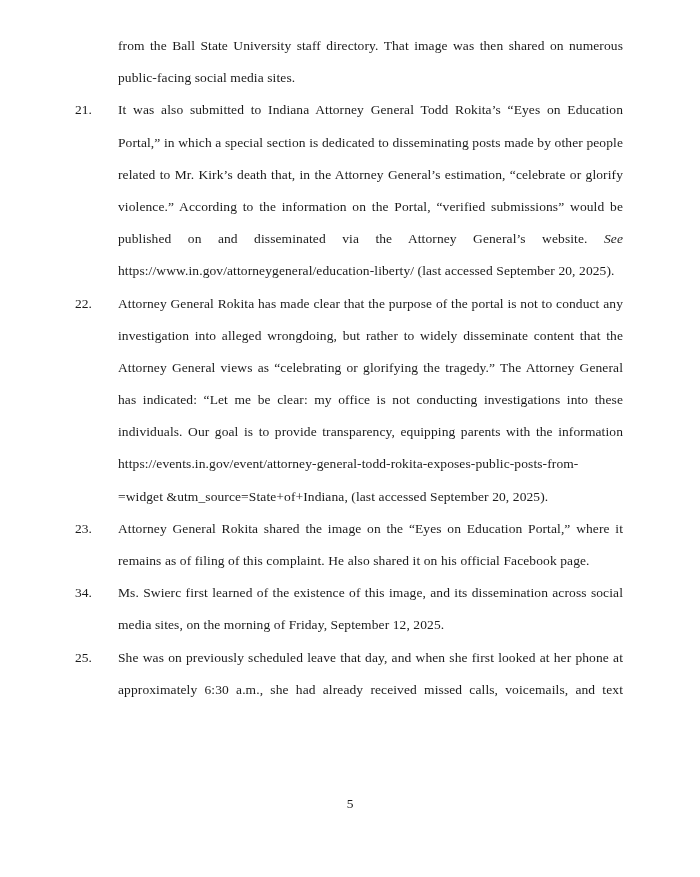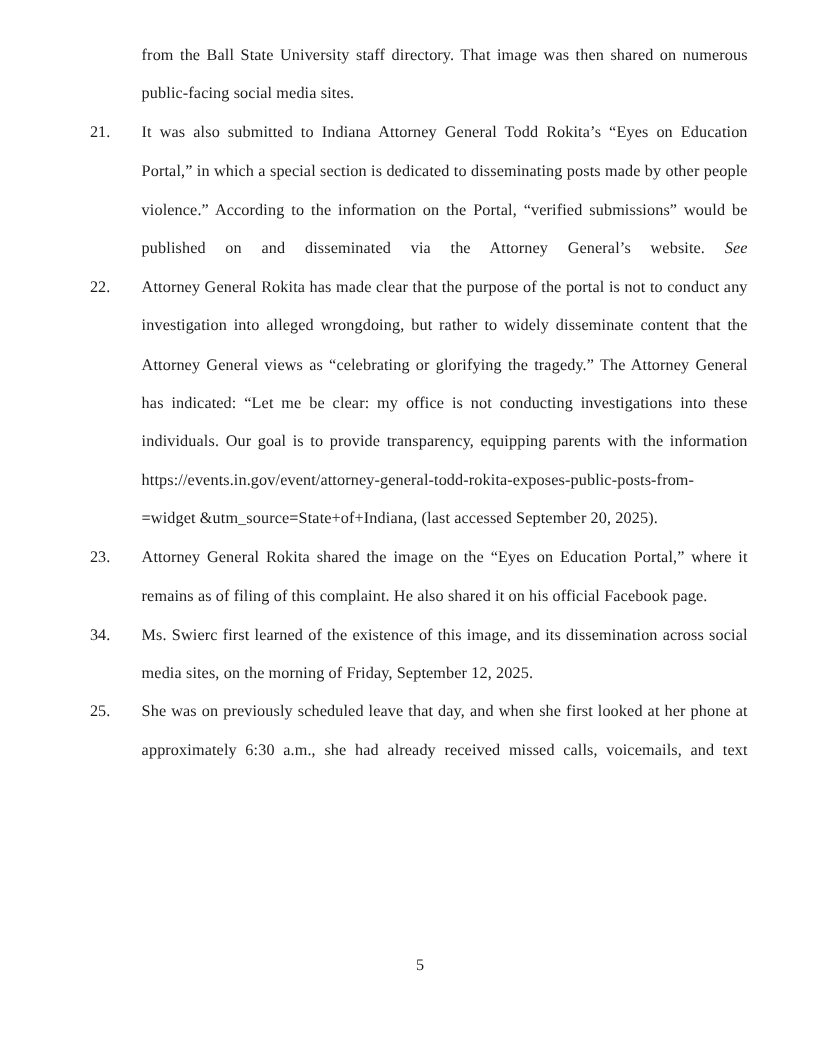--- a/index.html
+++ b/index.html
@@ -60,22 +60,24 @@
 <div class="page">
   <div class="doc-body">
       <div class="para">
         <div class="line justify">from the Ball State University staff directory.  That image was then shared on numerous</div>
         <div class="line">public-facing social media sites.</div>
       </div>
       <div class="para">
         <span class="para-num">21.</span>
         <div class="line justify">It was also submitted to Indiana Attorney General Todd Rokita’s “Eyes on Education</div>
         <div class="line justify">Portal,” in which a special section is dedicated to disseminating posts made by other people</div>
+        <div class="line justify">related to Mr. Kirk’s death that, in the Attorney General’s estimation, “celebrate or glorify</div>
         <div class="line justify">violence.”  According to the information on the Portal, “verified submissions” would be</div>
         <div class="line justify">published on and disseminated via the Attorney General’s website.  <em>See</em></div>
+        <div class="line">https://www.in.gov/attorneygeneral/education-liberty/ (last accessed September 20, 2025).</div>
       </div>
       <div class="para">
         <span class="para-num">22.</span>
         <div class="line justify">Attorney General Rokita has made clear that the purpose of the portal is not to conduct any</div>
         <div class="line justify">investigation into alleged wrongdoing, but rather to widely disseminate content that the</div>
         <div class="line justify">Attorney General views as “celebrating or glorifying the tragedy.”  The Attorney General</div>
         <div class="line justify">has indicated: “Let me be clear: my office is not conducting investigations into these</div>
         <div class="line justify">individuals. Our goal is to provide transparency, equipping parents with the information</div>
         <div class="line">https://events.in.gov/event/attorney-general-todd-rokita-exposes-public-posts-from-</div>
         <div class="line">=widget &amp;utm_source=State+of+Indiana, (last accessed September 20, 2025).</div>

